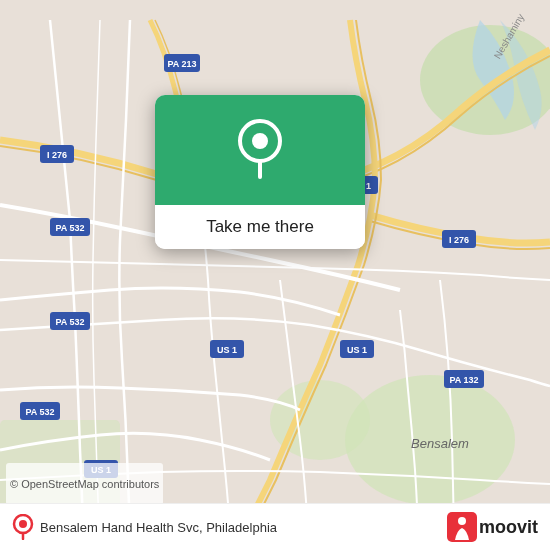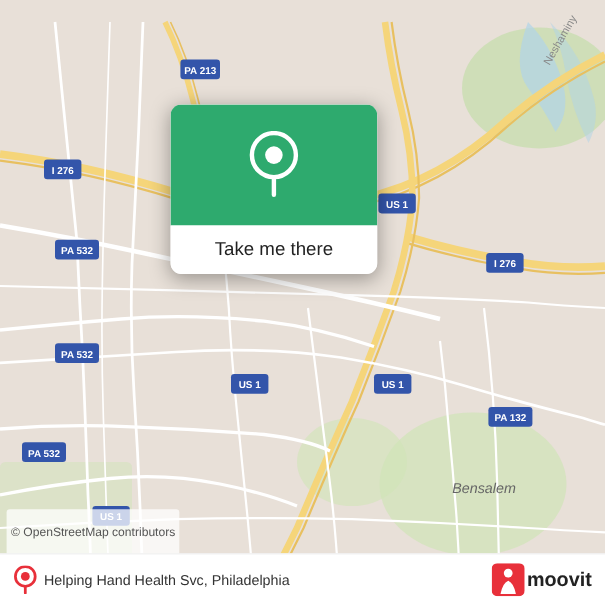--- a/index.html
+++ b/index.html
@@ -25,21 +25,21 @@
       position: absolute;
       top: 0; left: 0;
       width: 100%; height: 100%;
     }
 
     
     #popup-card {
       position: absolute;
       top: 95px;
       left: 155px;
-      width: 188px;
+      width: 210px;
       background: white;
       border-radius: 10px;
       box-shadow: 0 4px 18px rgba(0,0,0,0.35);
       overflow: hidden;
       z-index: 10;
     }
 
     #popup-green-area {
       background: #2eaa6e;
       display: flex;
@@ -209,21 +209,21 @@
     <span>© OpenStreetMap contributors</span>
   </div>
 
   <div id="bottom-bar">
 
     <svg width="22" height="26" viewBox="0 0 22 26">
       <circle cx="11" cy="10" r="9" fill="none" stroke="#e8303a" stroke-width="2.5"></circle>
       <circle cx="11" cy="10" r="4" fill="#e8303a"></circle>
       <line x1="11" y1="19" x2="11" y2="25" stroke="#e8303a" stroke-width="2.5" stroke-linecap="round"></line>
     </svg>
-    <span id="bottom-location-text">Helping Hand Health Svc, Philadelphia</span>
+    <span id="bottom-location-text">Bensalem Hand Health Svc, Philadelphia</span>
 
     <div id="bottom-logo" class="moovit-logo">
 
       <svg width="30" height="30" viewBox="0 0 30 30">
         <rect width="30" height="30" rx="5" fill="#e8303a"></rect>
 
         <circle cx="15" cy="9" r="4" fill="white"></circle>
         <path d="M8,28 Q10,18 15,16 Q20,18 22,28" fill="white"></path>
       </svg>
       <span class="moovit-text">moovit</span>

